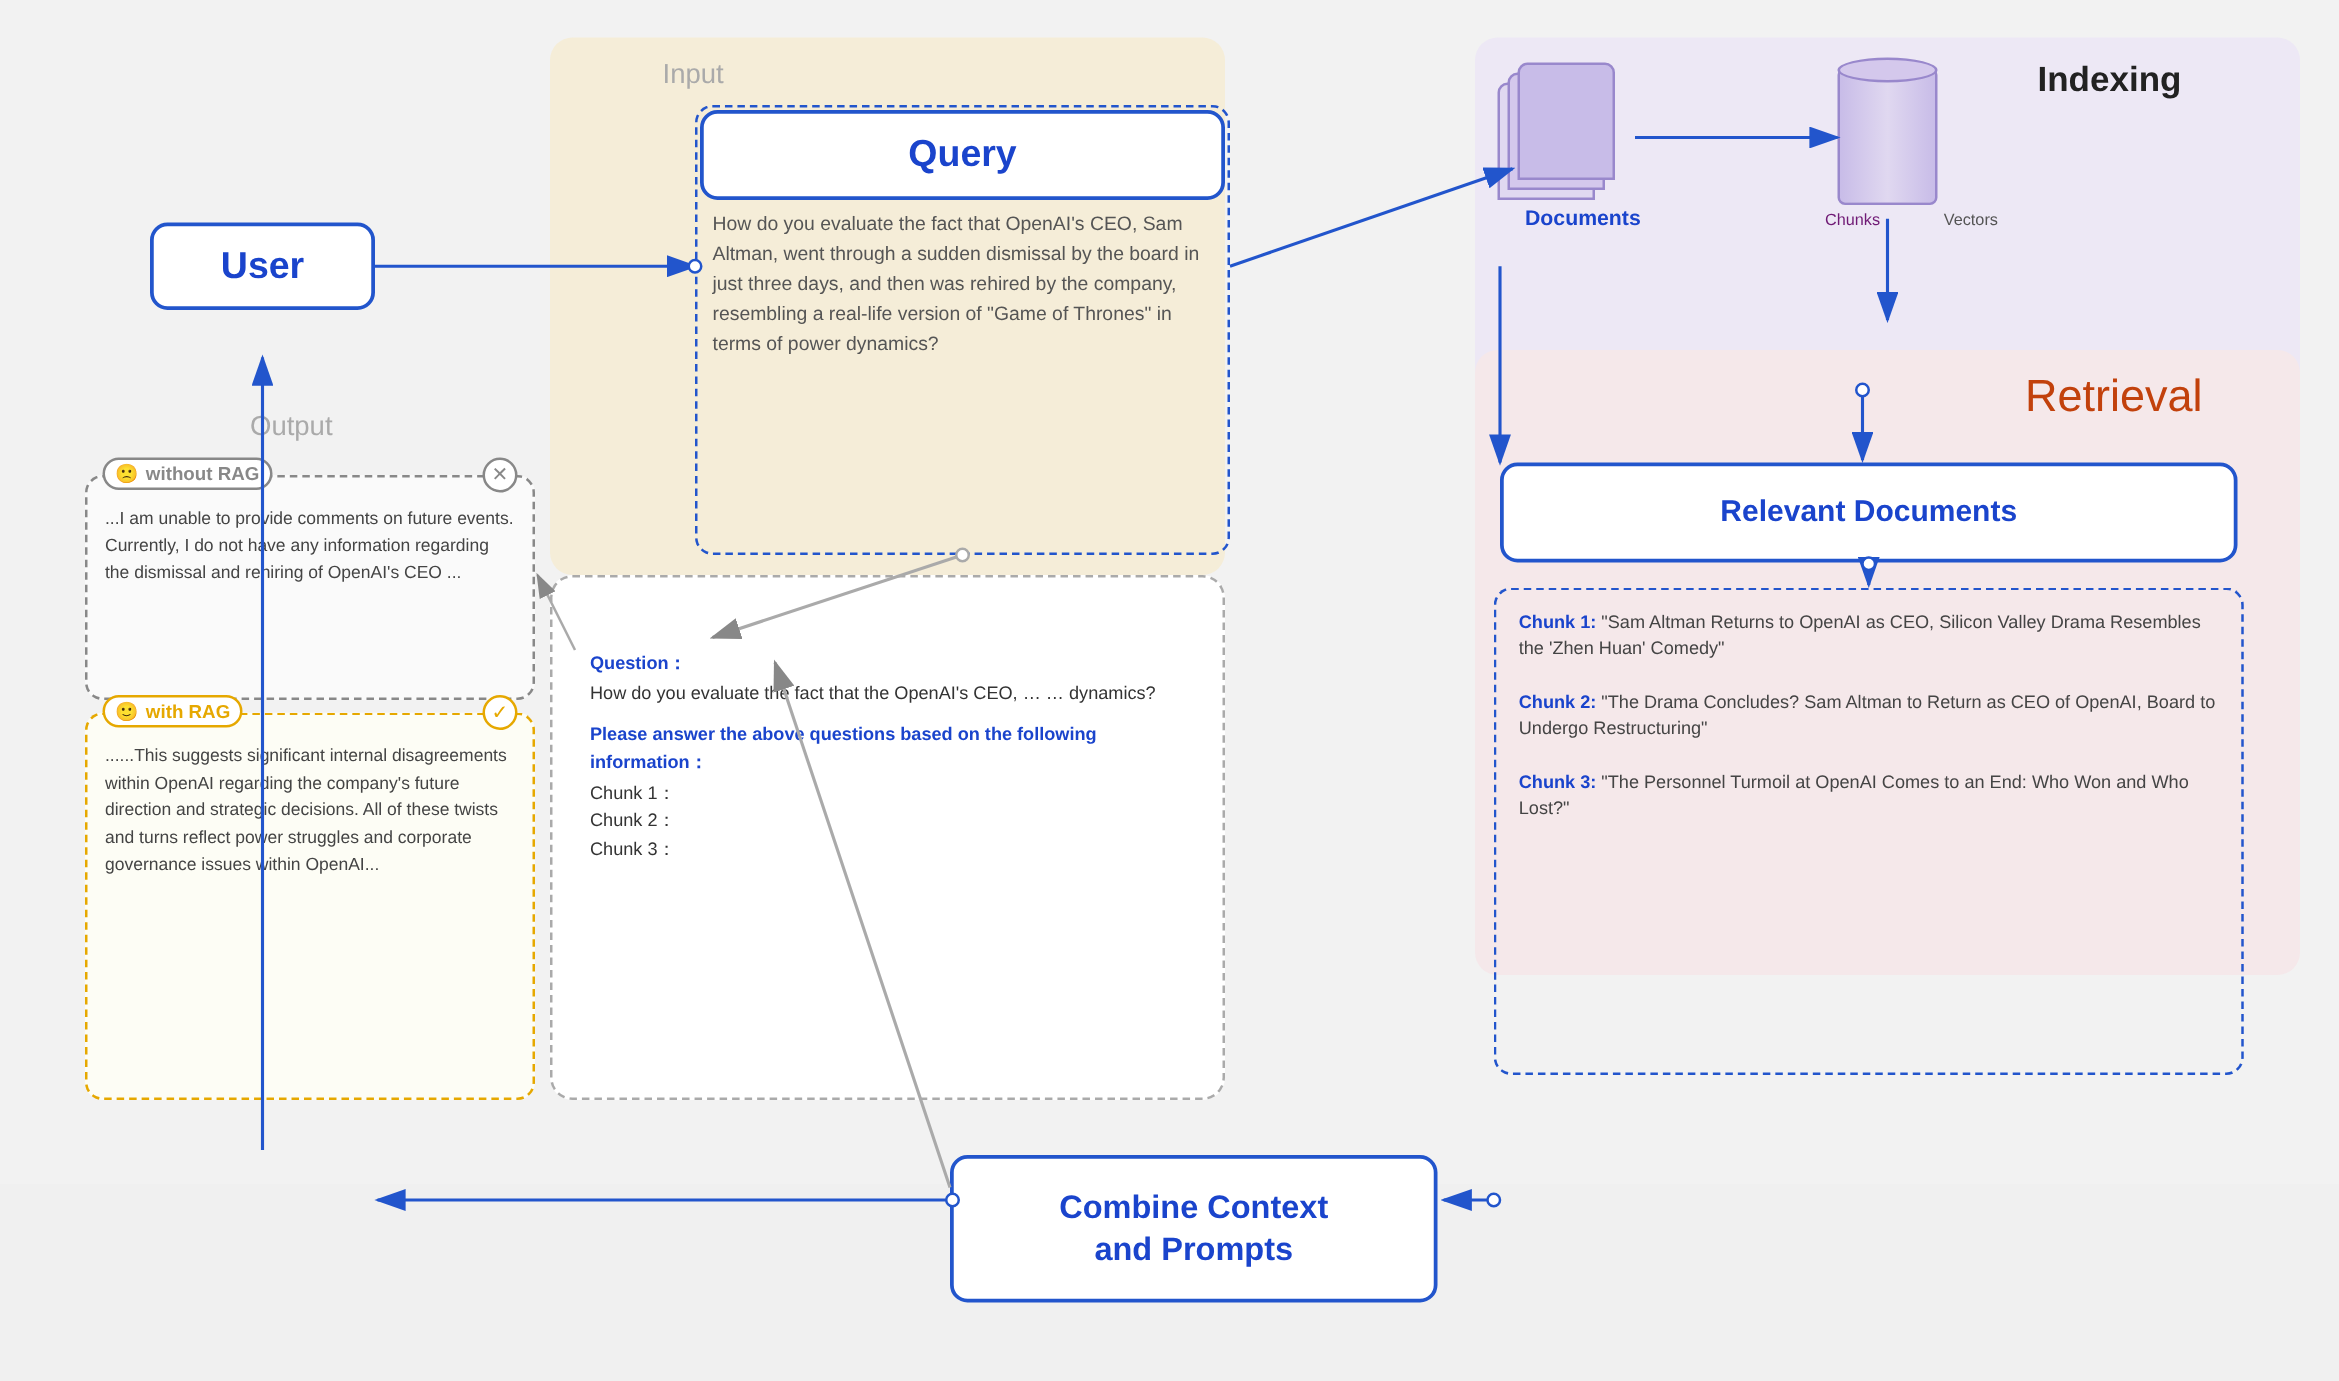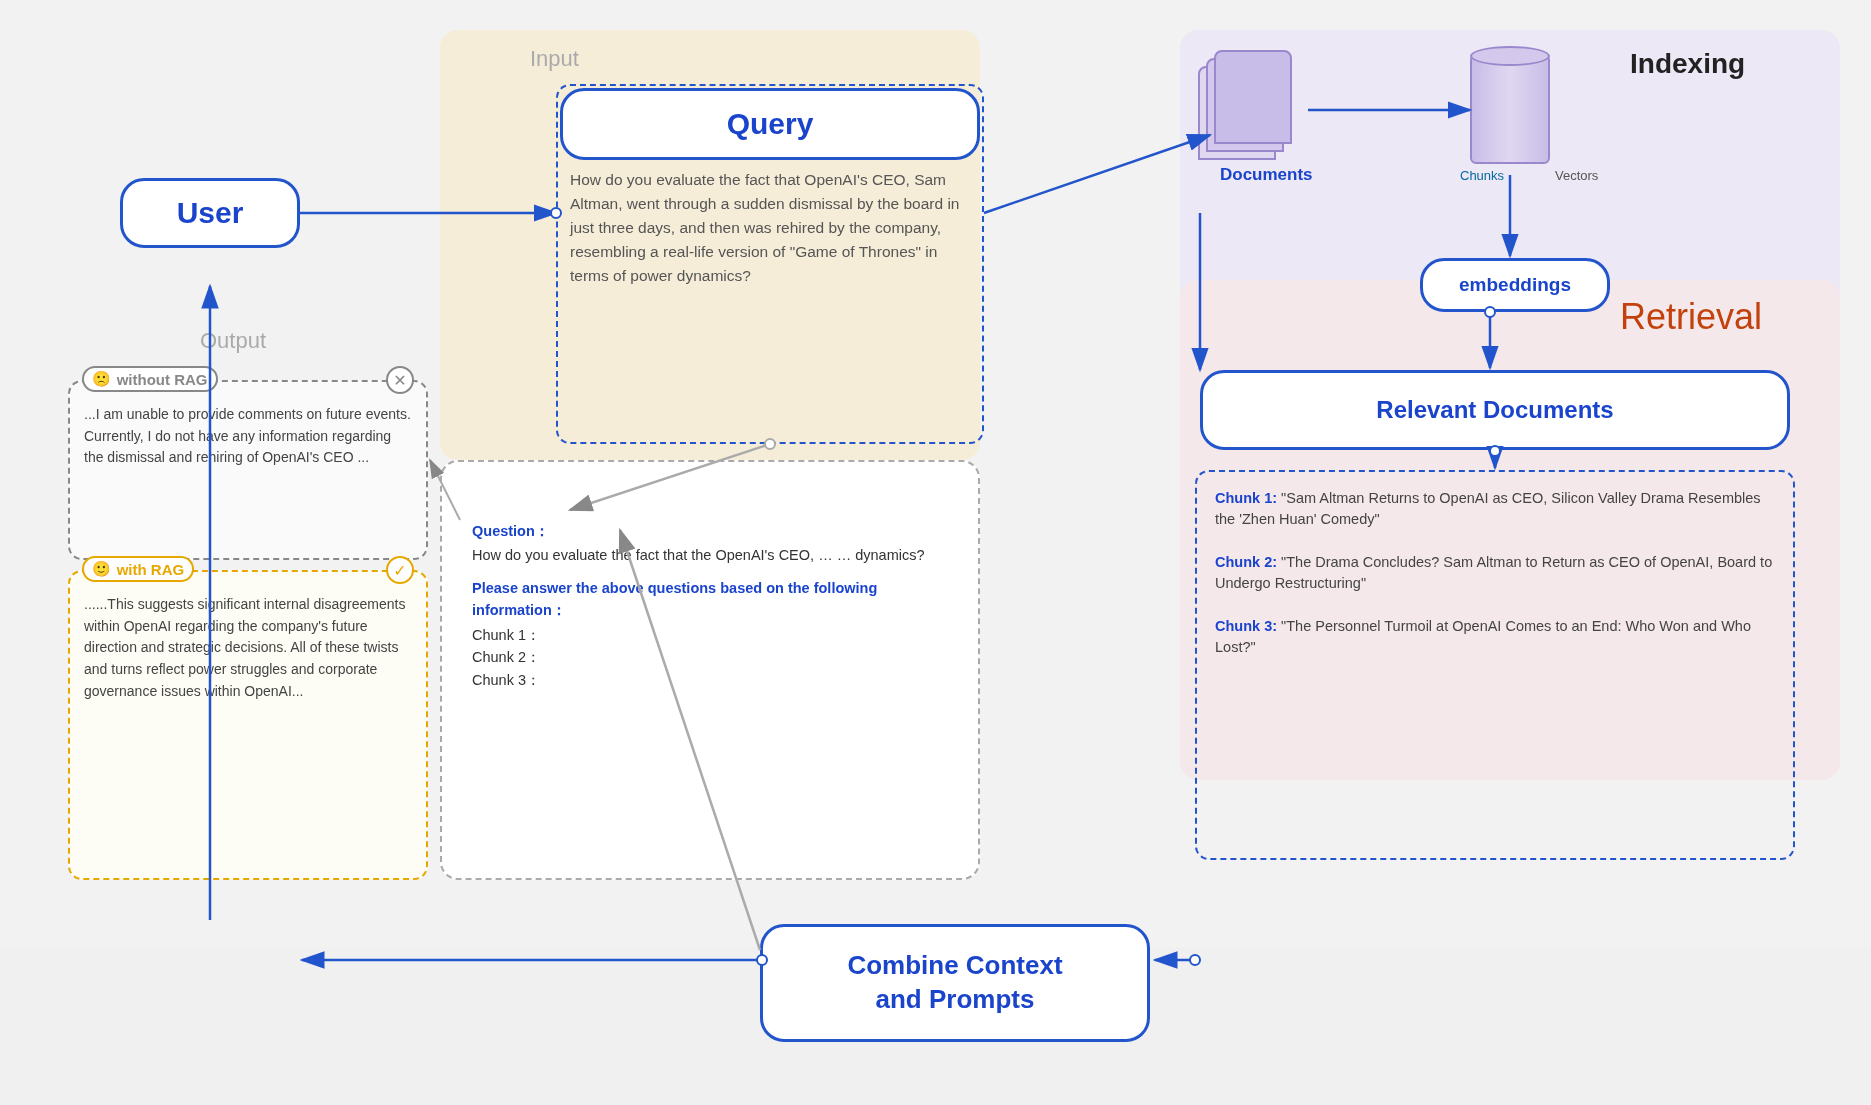--- a/index.html
+++ b/index.html
@@ -72,21 +72,21 @@
     }
     .label-output {
       position: absolute;
       top: 328px; left: 200px;
       font-size: 22px; color: #aaa; font-weight: 400;
     }
 
     
     .node {
       position: absolute;
-      border-radius: 24px;
+      border-radius: 14px;
       border: 3px solid #2255cc;
       background: #fff;
       display: flex;
       align-items: center;
       justify-content: center;
       text-align: center;
       font-weight: 700;
       color: #1a44cc;
     }
     .node-user {
@@ -176,21 +176,21 @@
       background: #d4c8ec;
       border-radius: 50%;
       border: 2px solid #9988cc;
       position: absolute; top: -10px; left: -2px;
     }
 
     
     .chunk-label {
       position: absolute;
       top: 168px; left: 1460px;
-      font-size: 13px; color: #0369a1; text-align: center;
+      font-size: 13px; color: #701a75; text-align: center;
     }
     .chunk-label2 {
       position: absolute;
       top: 168px; left: 1555px;
       font-size: 13px; color: #555; text-align: center;
     }
 
     
     .chunks-box {
       position: absolute;
@@ -321,23 +321,20 @@
   </div>
 
   <div class="node-query-box"></div>
 
   <div class="node node-query">
     <span>Query</span>
   </div>
 
   <div class="node-query-text">How do you evaluate the fact that OpenAI's CEO, Sam Altman, went through a sudden dismissal by the board in just three days, and then was rehired by the company, resembling a real-life version of "Game of Thrones" in terms of power dynamics?</div>
 
-  <div class="node node-embeddings">
-    <span>embeddings</span>
-  </div>
 
   <div class="node node-relevant">
     <span>Relevant Documents</span>
   </div>
 
   <div class="chunks-box">
     <div class="chunk-item">
       <b>Chunk 1:</b>
       <span>"Sam Altman Returns to OpenAI as CEO, Silicon Valley Drama Resembles the 'Zhen Huan' Comedy"</span>
     </div>

